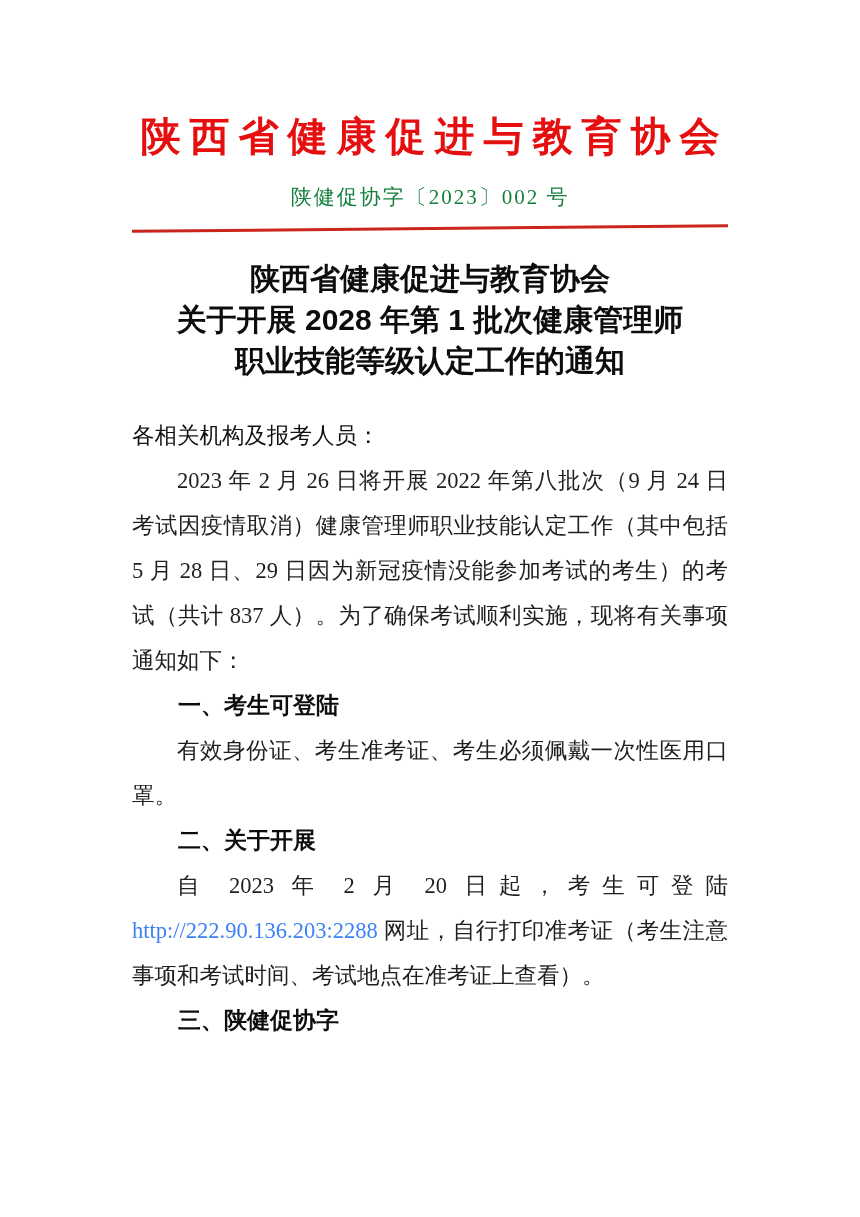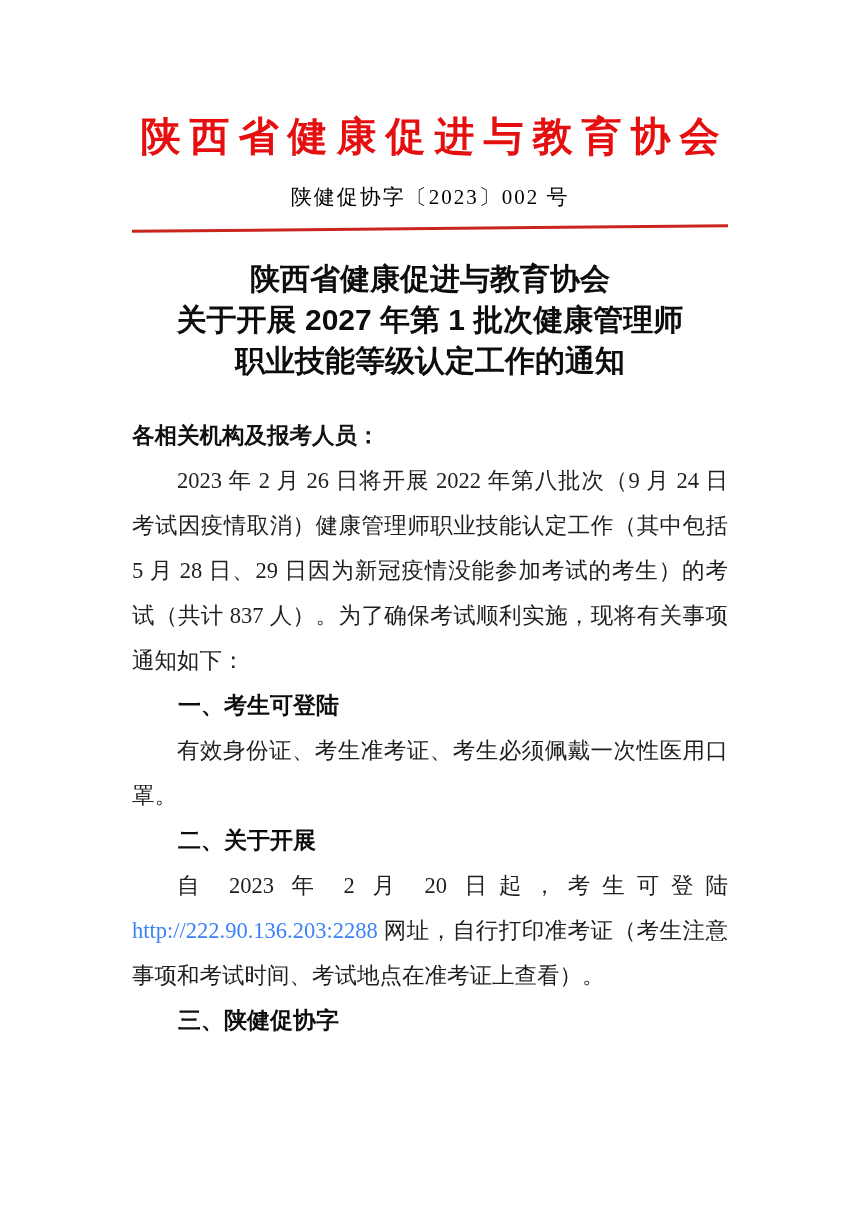--- a/index.html
+++ b/index.html
@@ -27,21 +27,21 @@
     letter-spacing: 9px;
     text-indent: 9px;
     white-space: nowrap;
   }
   .doc-number {
     margin-top: 22px;
     text-align: center;
     font-size: 21px;
     line-height: 30px;
     letter-spacing: 2px;
-    color: #000000;
+    color: #15803d;
   }
   .red-line {
     width: 596px;
     height: 3px;
     margin: 15px auto 0;
     background: #c9251d;
     transform: rotate(-0.55deg);
   }
   .notice-title {
     margin-top: 28px;
@@ -58,21 +58,21 @@
     font-size: 22.5px;
     line-height: 45px;
     text-align: justify;
   }
   .body-block p {
     margin: 0;
     padding: 0;
   }
   .salutation {
     font-family: "Liberation Sans", "DejaVu Sans", sans-serif;
-    font-weight: bold;
+    font-weight: normal;
     color: #111111;
   }
   .para {
     text-indent: 2em;
     color: #1f1f1f;
   }
   .section-heading {
     text-indent: 2em;
     font-family: "Liberation Sans", "DejaVu Sans", sans-serif;
     font-weight: bold;
@@ -90,21 +90,21 @@
 <div class="page">
 
   <div class="org-name">陕西省健康促进与教育协会</div>
 
   <div class="doc-number">陕健促协字〔2023〕002 号</div>
 
   <div class="red-line"></div>
 
   <div class="notice-title">
     <div>陕西省健康促进与教育协会</div>
-    <div>关于开展 2027 年第 1 批次健康管理师</div>
+    <div>关于开展 2028 年第 1 批次健康管理师</div>
     <div>职业技能等级认定工作的通知</div>
   </div>
 
   <div class="body-block">
 
     <p class="salutation">各相关机构及报考人员：</p>
 
     <p class="para">2023 年 2 月 26 日将开展 2022 年第八批次（9 月 24 日考试因疫情取消）健康管理师职业技能认定工作（其中包括 5 月 28 日、29 日因为新冠疫情没能参加考试的考生）的考试（共计 837 人）。为了确保考试顺利实施，现将有关事项通知如下：</p>
 
     <p class="section-heading">一、考生可登陆</p>

